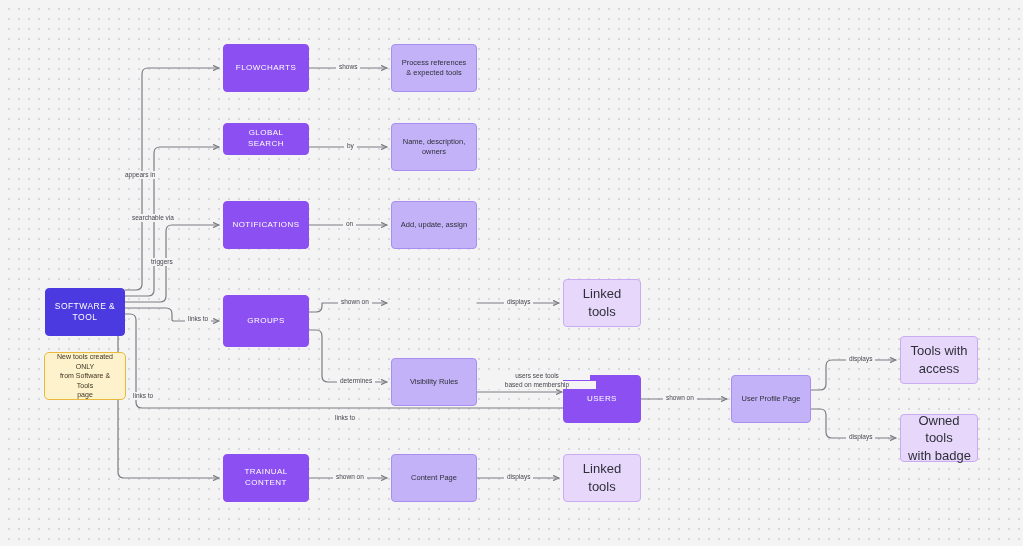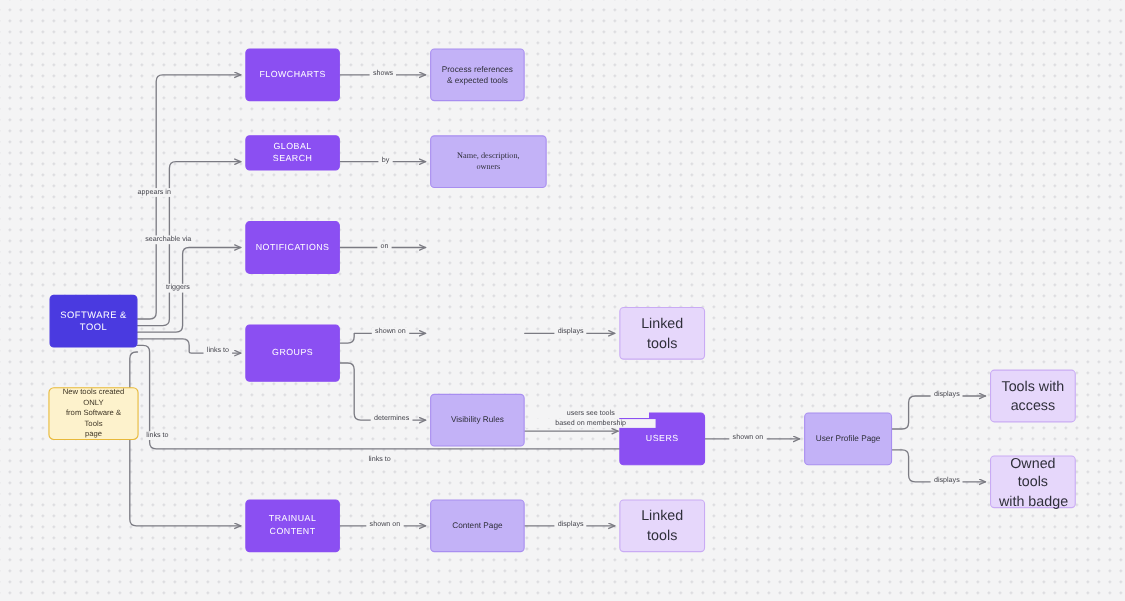--- a/index.html
+++ b/index.html
@@ -70,48 +70,51 @@
 
     <path class="edge-path" marker-end="url(#arw)" d="M811,390 H820 Q826,390 826,384 V366 Q826,360 832,360 H896"></path>
 
     <path class="edge-path" marker-end="url(#arw)" d="M811,409 H820 Q826,409 826,415 V432 Q826,438 832,438 H896"></path>
 
     <path class="edge-path" marker-end="url(#arw)" d="M309,478 H387"></path>
 
     <path class="edge-path" marker-end="url(#arw)" d="M477,478 H559"></path>
   </svg>
 
-  <div class="node n-primary" style="left:45px;top:268px;width:80px;height:48px;">
+  <div class="node n-primary" style="left:45px;top:288px;width:80px;height:48px;">
     <span class="lbl">SOFTWARE &amp; TOOL</span>
   </div>
 
   <div class="node n-note" style="left:44px;top:352px;width:82px;height:48px;flex-direction:column;">
     <span class="lbl">New tools created ONLY</span>
     <span class="lbl">from Software &amp; Tools</span>
     <span class="lbl">page</span>
   </div>
 
   <div class="node n-bright" style="left:223px;top:44px;width:86px;height:48px;">
     <span class="lbl">FLOWCHARTS</span>
   </div>
   <div class="node n-mid" style="left:391px;top:44px;width:86px;height:48px;flex-direction:column;">
     <span class="lbl">Process references</span>
     <span class="lbl">&amp; expected tools</span>
   </div>
 
   <div class="node n-bright" style="left:223px;top:123px;width:86px;height:32px;">
     <span class="lbl">GLOBAL SEARCH</span>
   </div>
-  <div class="node n-mid" style="left:391px;top:123px;width:106px;height:48px;flex-direction:column;font-family:Liberation Serif, serif;">
+  <div class="node n-mid" style="left:391px;top:123px;width:86px;height:48px;flex-direction:column;">
     <span class="lbl">Name, description,</span>
     <span class="lbl">owners</span>
   </div>
 
   <div class="node n-bright" style="left:223px;top:201px;width:86px;height:48px;">
     <span class="lbl">NOTIFICATIONS</span>
+  </div>
+  <div class="node n-mid" style="left:391px;top:201px;width:86px;height:48px;">
+    <span class="lbl">Add, update, assign</span>
   </div>
 
   <div class="node n-bright" style="left:223px;top:295px;width:86px;height:52px;">
     <span class="lbl">GROUPS</span>
   </div>
   <div class="node n-light" style="left:563px;top:279px;width:78px;height:48px;">
     <span class="lbl">Linked tools</span>
   </div>
 
   <div class="node n-mid" style="left:391px;top:358px;width:86px;height:48px;">

